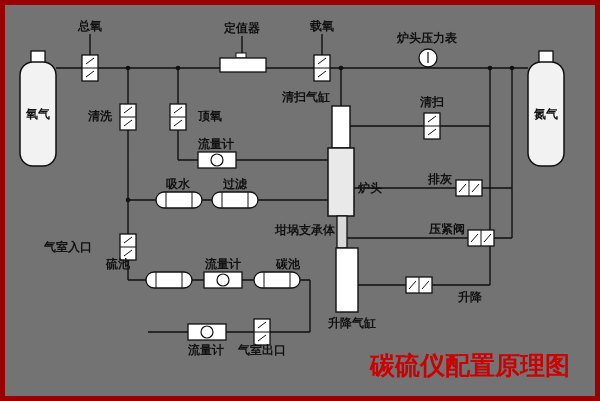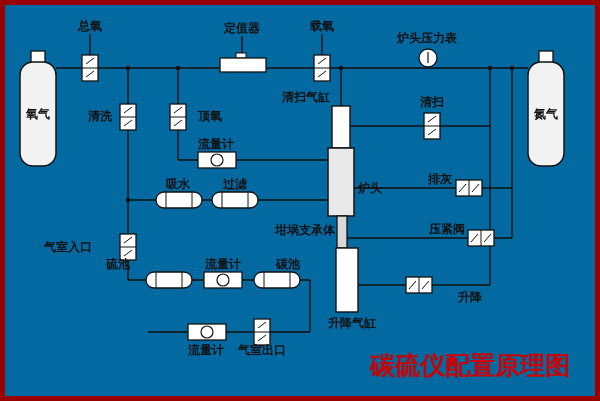--- a/index.html
+++ b/index.html
@@ -1,16 +1,16 @@
 <!DOCTYPE html>
 <html><head>
 <meta charset="utf-8">
 <style>
   html,body{margin:0;padding:0;background:#fff;}
-  #stage{position:relative;width:600px;height:401px;background:#0369a1;overflow:hidden;
+  #stage{position:relative;width:600px;height:401px;background:#737373;overflow:hidden;
          font-family:"DejaVu Sans","Liberation Sans",sans-serif;}
   svg{position:absolute;left:0;top:0;}
   .lbl{font-family:"DejaVu Sans","Liberation Sans",sans-serif;font-size:12px;font-weight:700;fill:#111;}
   .title{font-family:"DejaVu Sans","Liberation Sans",sans-serif;font-size:25px;font-weight:800;}
 </style>
 </head>
 <body>
 
 <div id="stage">
 <svg width="600" height="401" viewBox="0 0 600 401">

